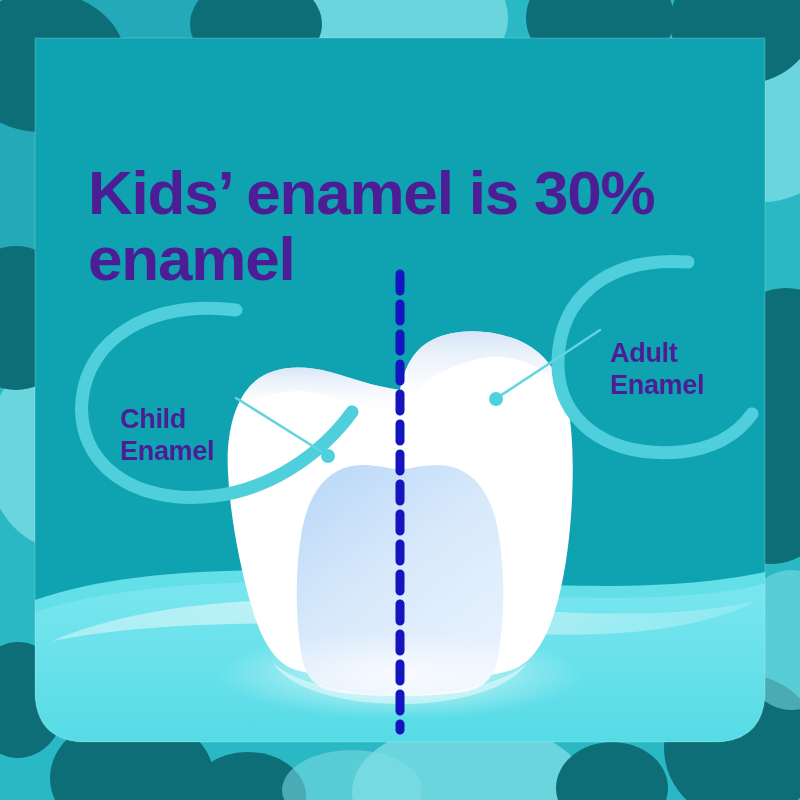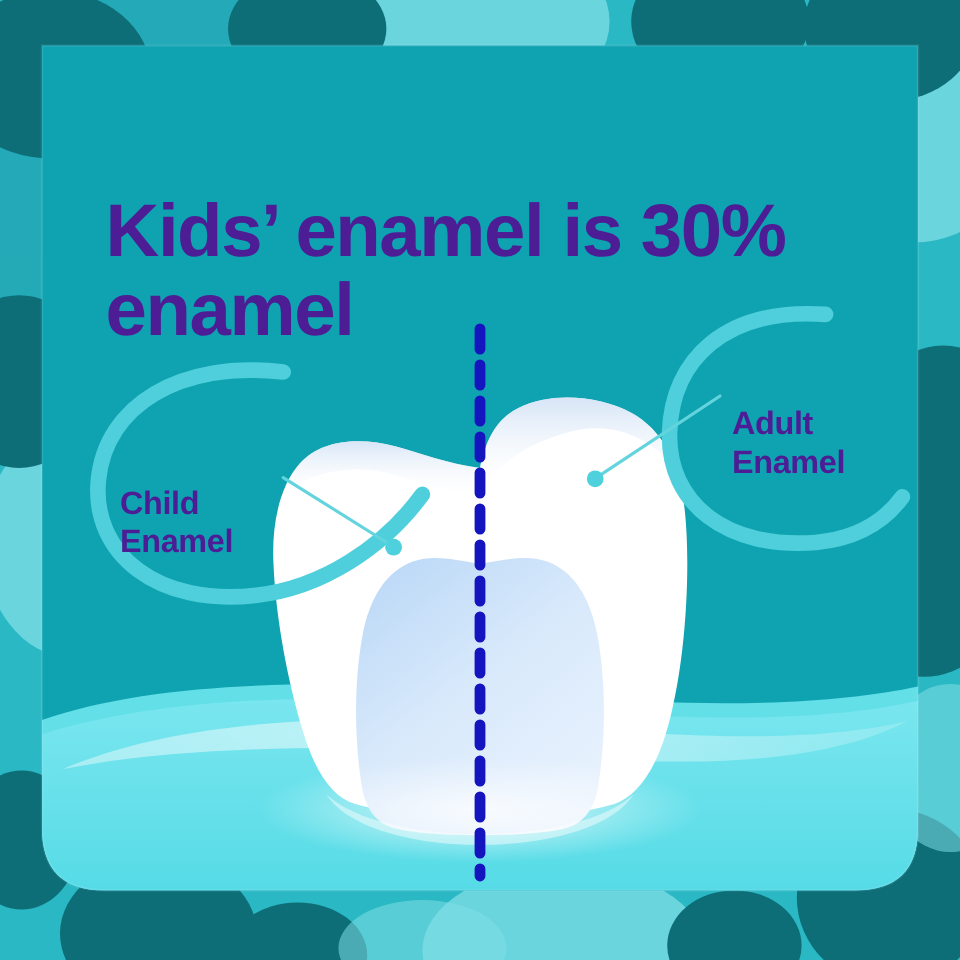--- a/index.html
+++ b/index.html
@@ -13,21 +13,21 @@
   svg{display:block;}
   .txt{position:absolute;color:#4c1d95;margin-top:48px;}
   #headline{
     left:88px;top:112px;width:620px;
     font-size:62px;line-height:1.06;font-weight:bold;
     letter-spacing:-1.2px;
   }
   .lbl{
     font-size:27px;line-height:1.18;font-weight:bold;letter-spacing:-0.3px;
   }
-  #child-label{left:100px;top:356px;}
+  #child-label{left:120px;top:356px;}
   #adult-label{left:610px;top:290px;}
 </style>
 </head>
 <body>
 
 <div id="stage">
 
   <svg class="layer" viewBox="0 0 800 800" width="800" height="800">
     <defs>
       <clipPath id="pageclip">

